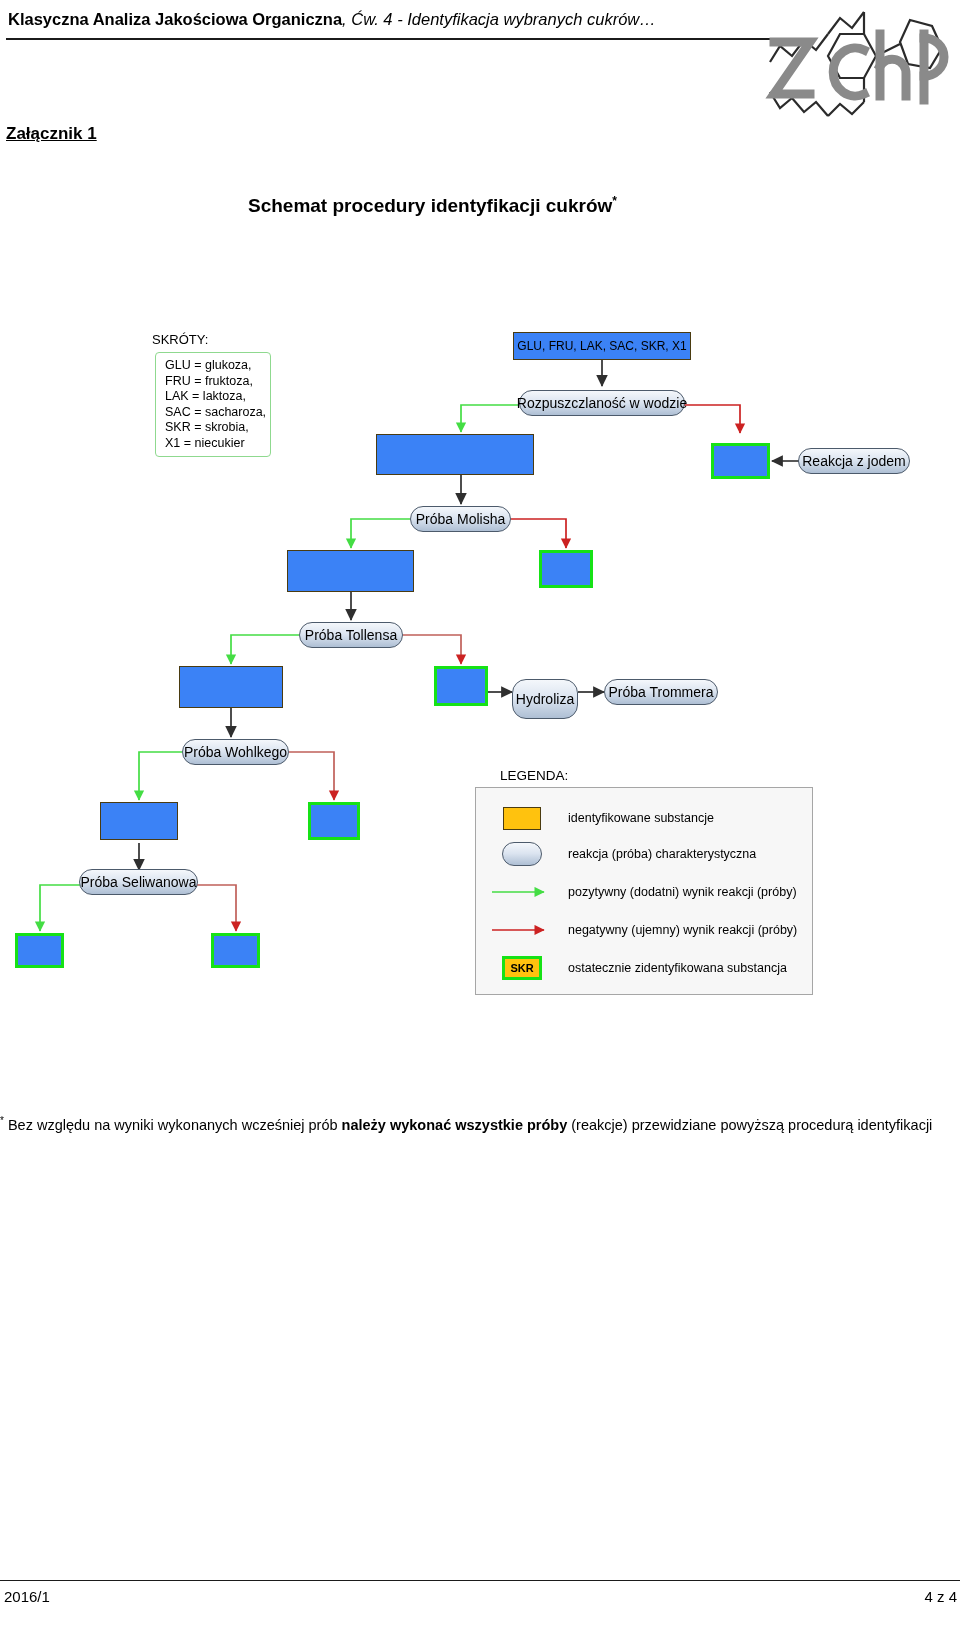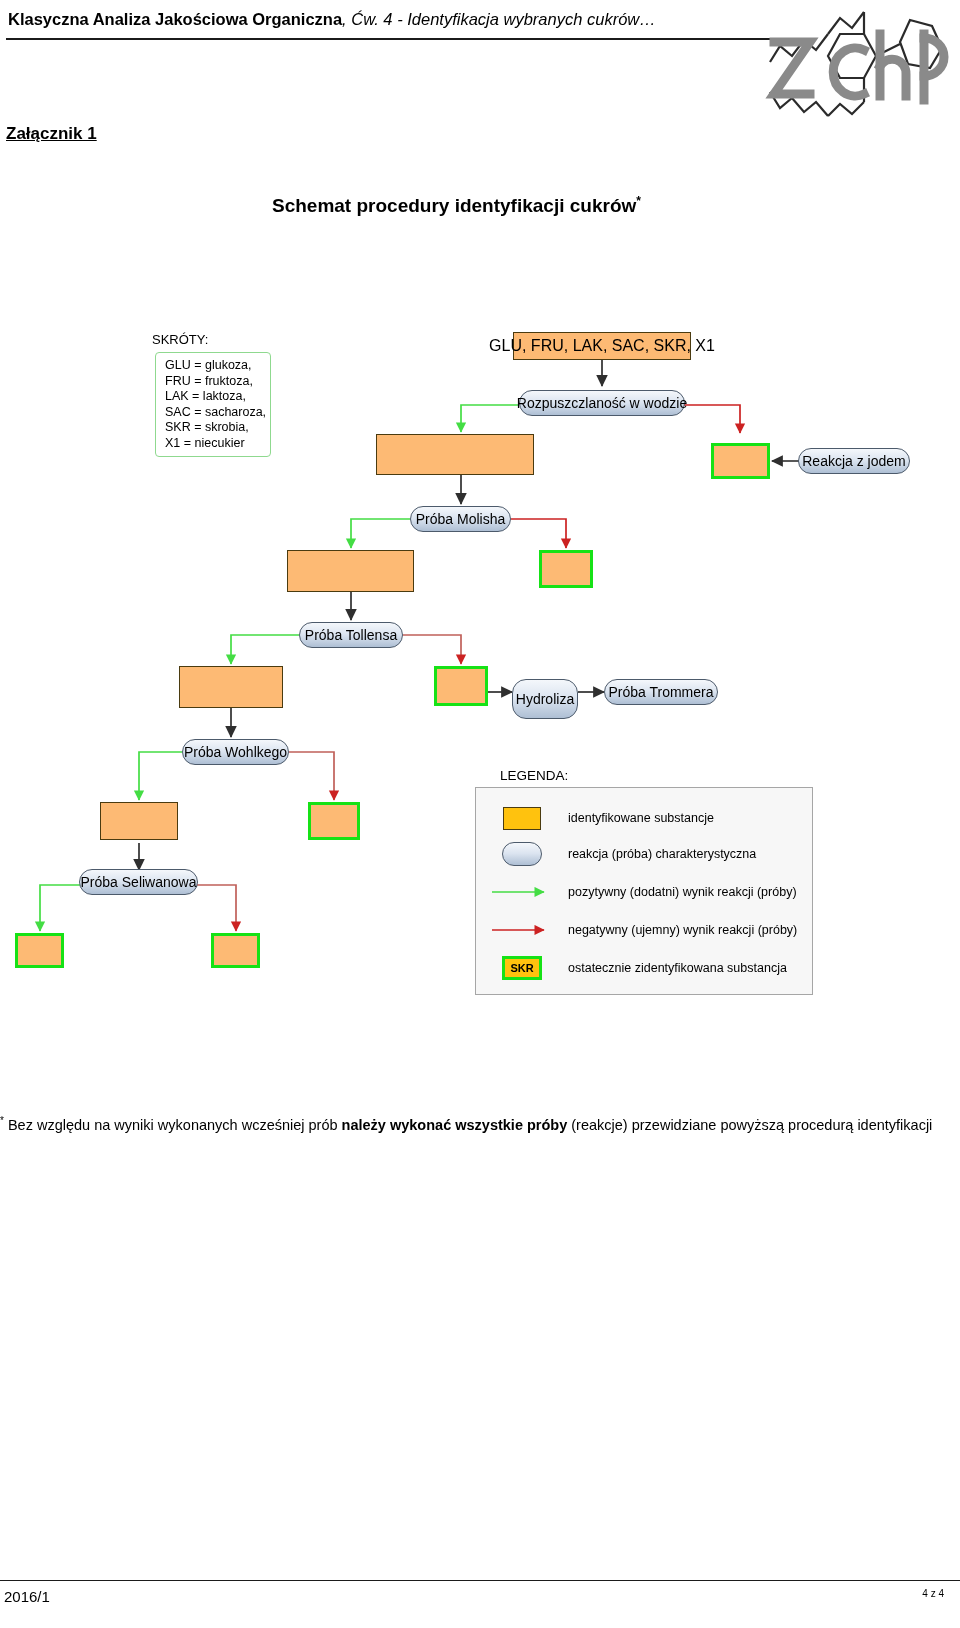--- a/index.html
+++ b/index.html
@@ -66,21 +66,20 @@
     text-decoration: underline;
   }
 
   
   #scheme-title {
     position: absolute;
     left: 248px;
     top: 194px;
     font-size: 19px;
     font-weight: bold;
-    margin-left: 24px;
   }
   #scheme-title .star {
     font-size: 12px;
     vertical-align: super;
     font-weight: bold;
   }
 
   
   #diagram {
     position: absolute;
@@ -93,24 +92,24 @@
     position: absolute;
     left: 0;
     top: 0;
     width: 960px;
     height: 710px;
   }
 
   
   .subst {
     position: absolute;
-    background: #fdba74;
+    background: #3b82f6;
     border: 1.6px solid #4a3b10;
     box-sizing: border-box;
-    font-size: 16px;
+    font-size: 12px;
     color: #000;
     display: flex;
     align-items: center;
     justify-content: center;
     white-space: nowrap;
   }
   
   .subst.final {
     border: 3.5px solid #16e216;
   }
@@ -245,23 +244,23 @@
     border-top: 1.6px solid #1b1b1b;
   }
   #footer-left {
     position: absolute;
     left: 4px;
     top: 1588px;
     font-size: 15px;
   }
   #footer-right {
     position: absolute;
-    right: 16px;
+    right: 3px;
     top: 1588px;
-    font-size: 10px;
+    font-size: 15px;
   }
 </style>
 </head>
 <body>
 
 <div id="page">
 
   <div id="header">
     <div id="header-text">
       <span class="bold">Klasyczna Analiza Jakościowa Organiczna</span><span class="ital">, Ćw. 4 - Identyfikacja wybranych cukrów…</span>

